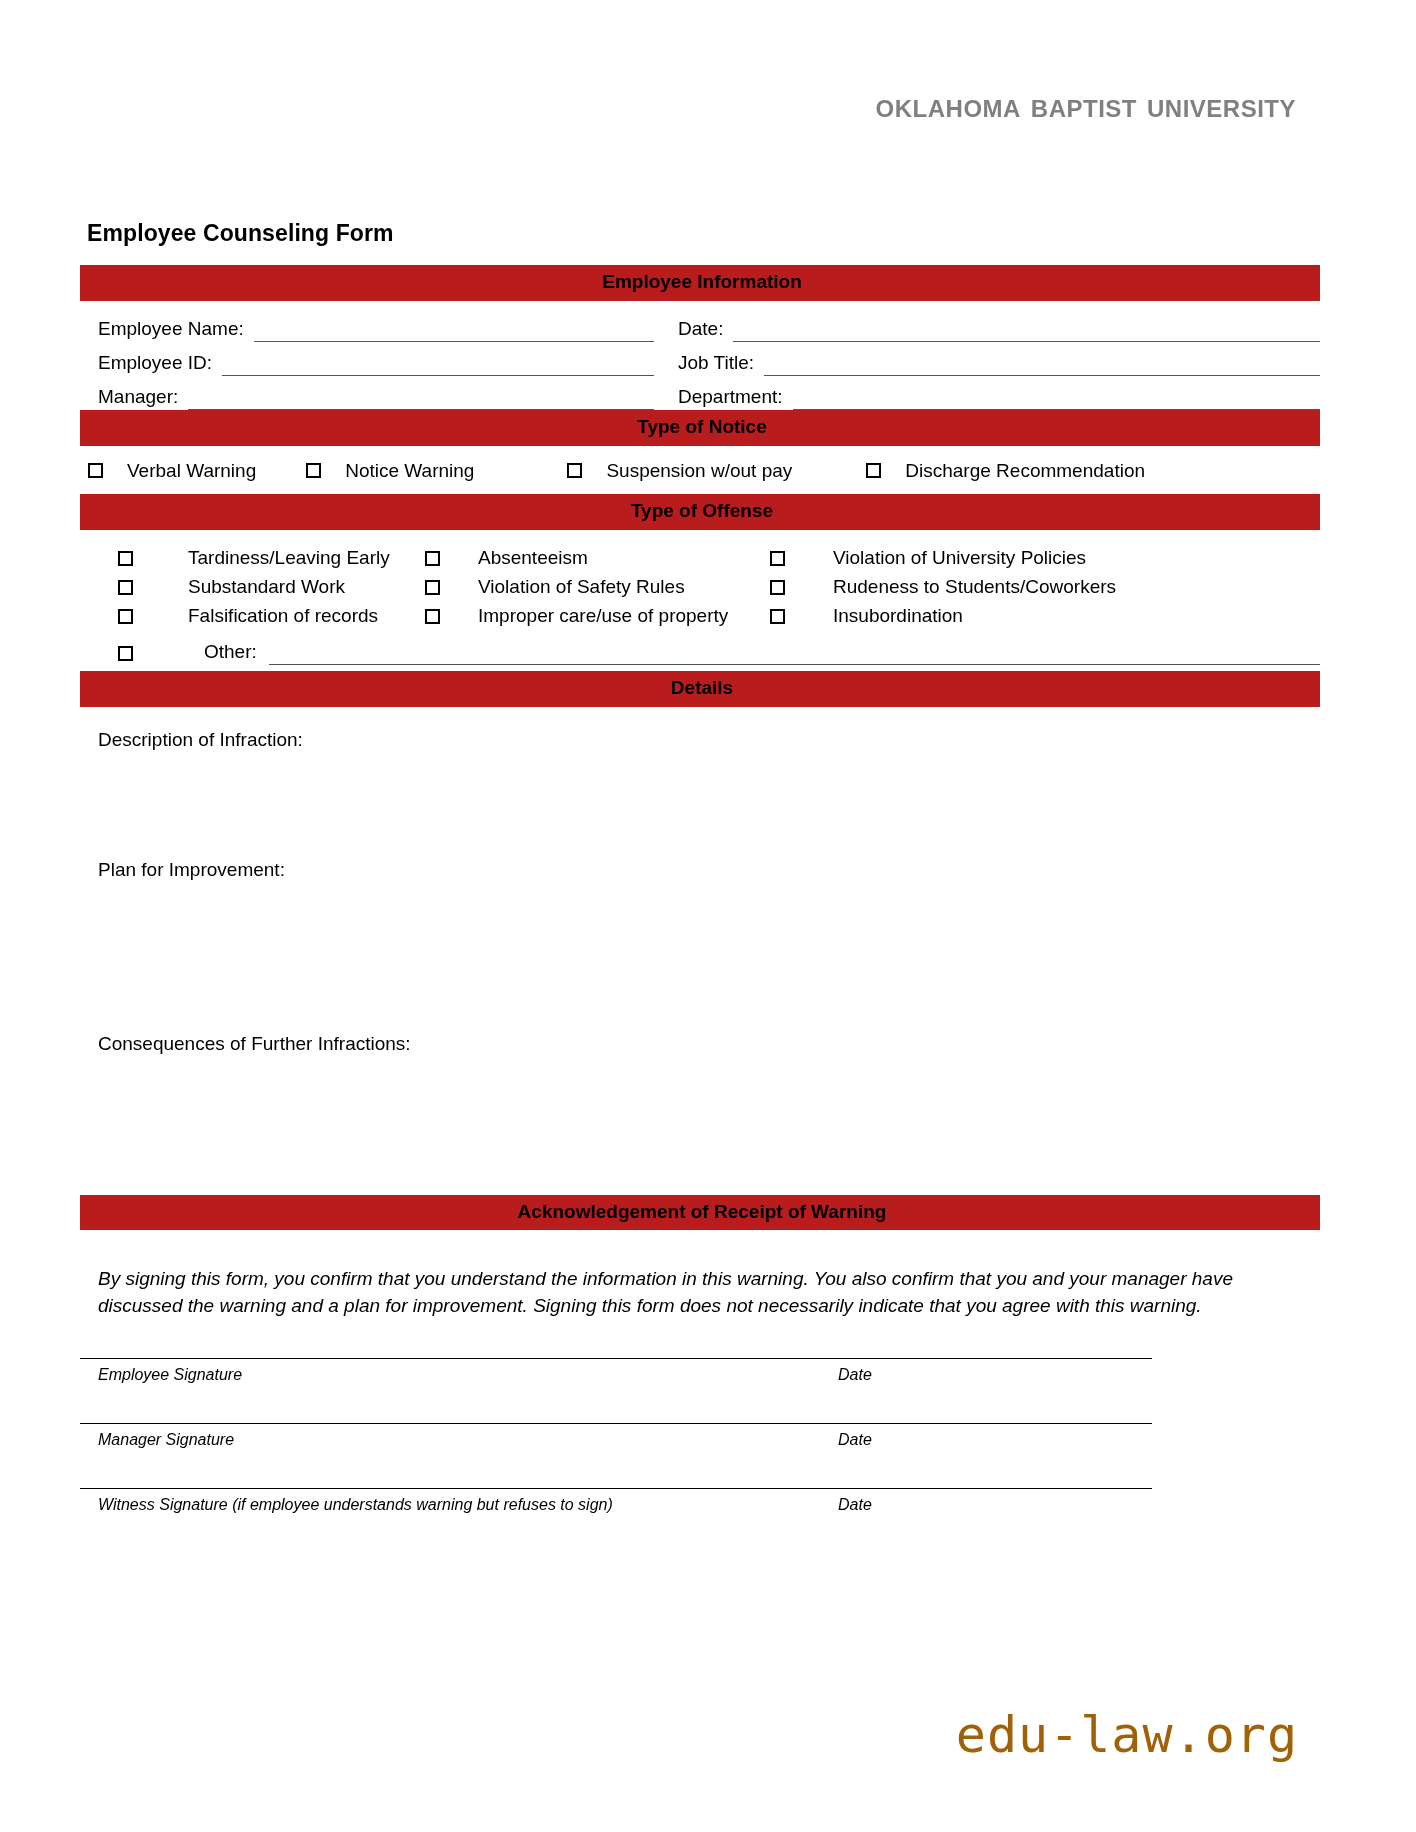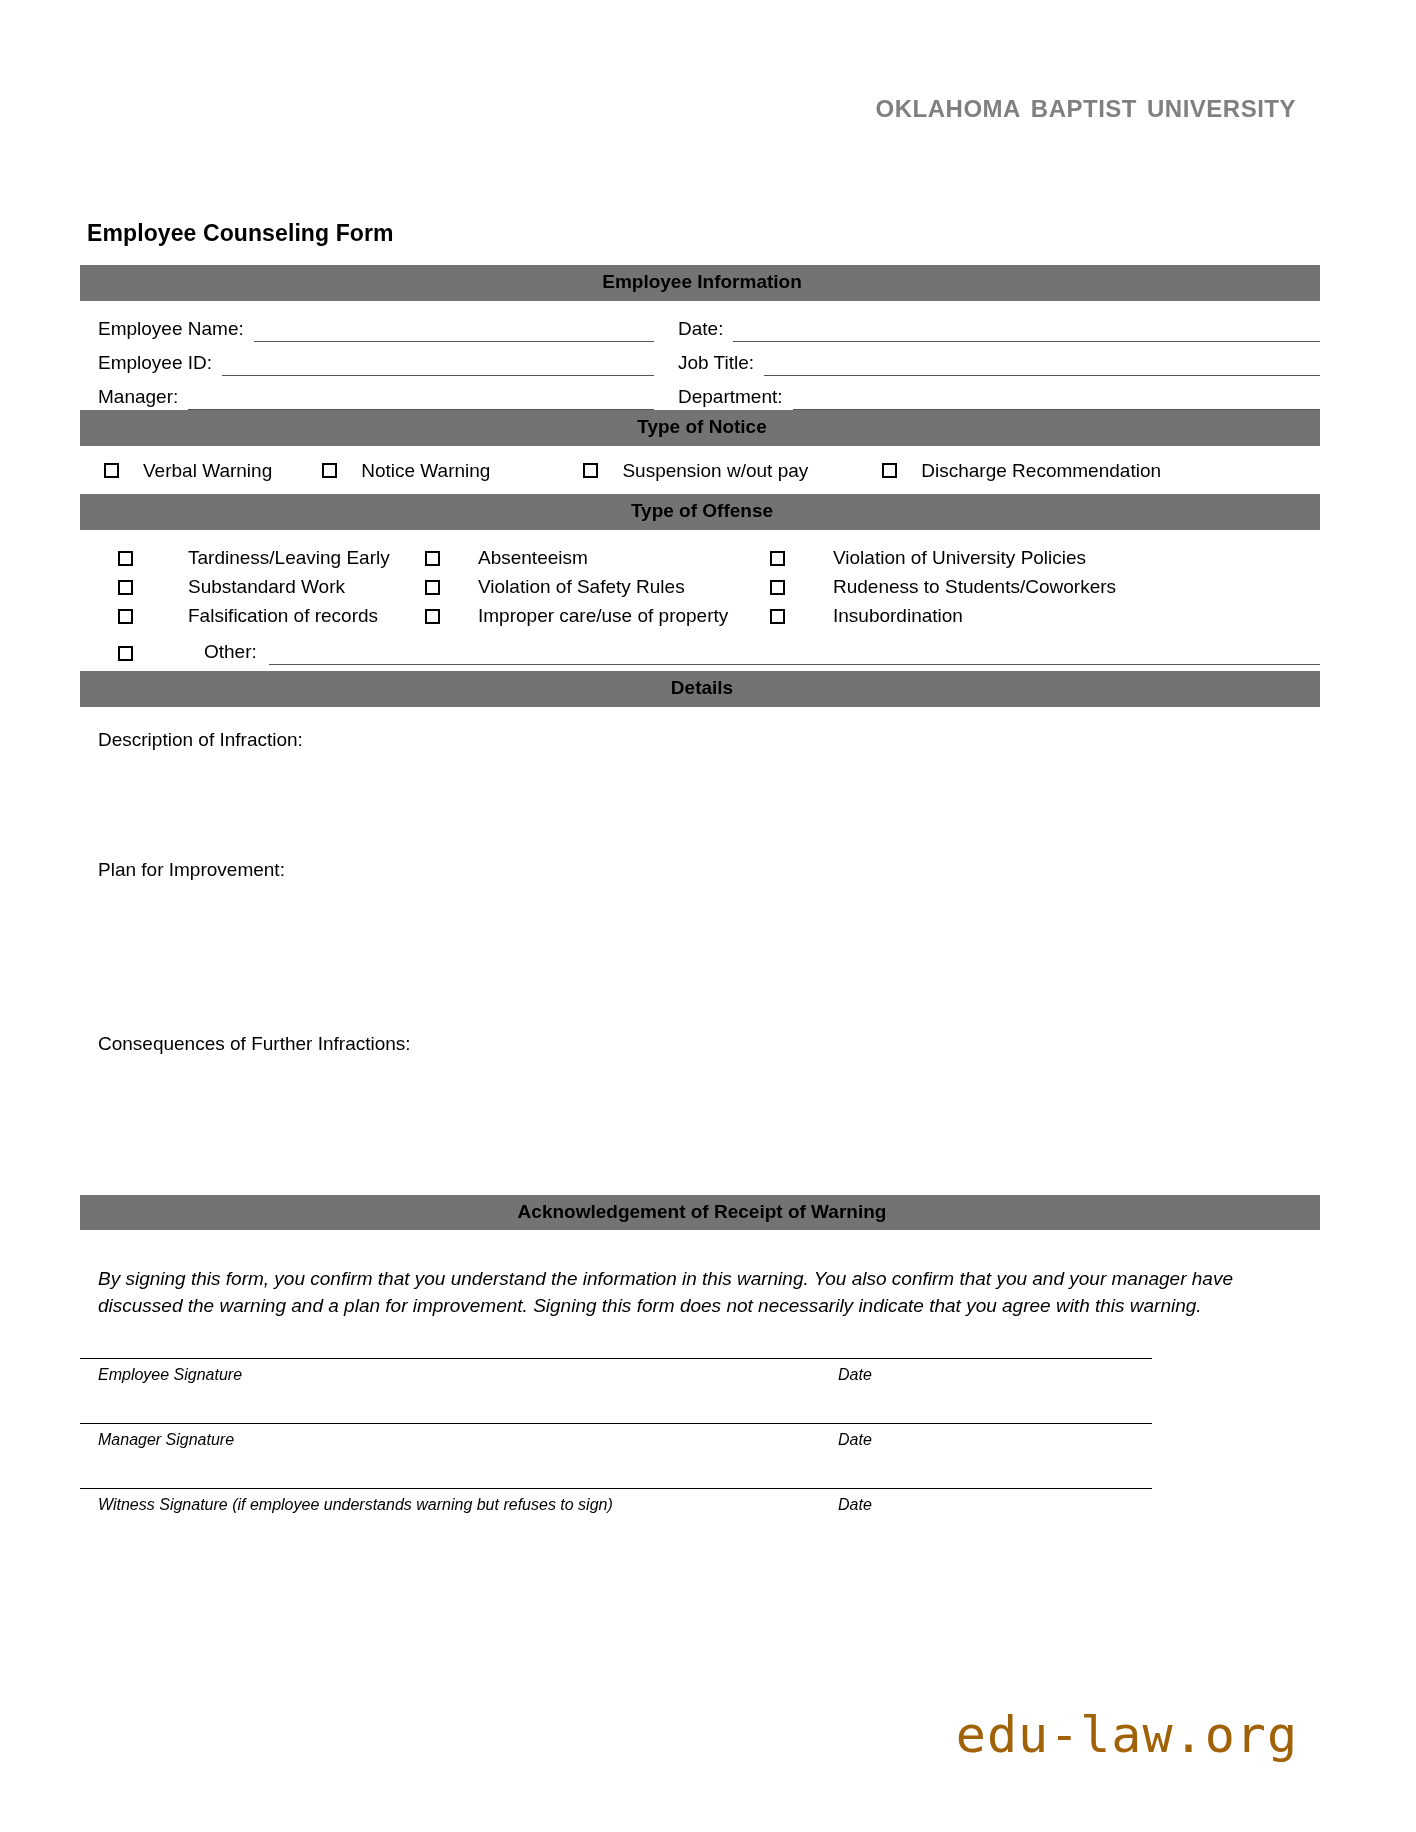--- a/index.html
+++ b/index.html
@@ -46,21 +46,21 @@
   }
 
   .form-title {
     font-size: 23px;
     font-weight: bold;
     margin: 0 0 18px 7px;
     letter-spacing: 0.1px;
   }
 
   .section-bar {
-    background: #737373;
+    background: #b91c1c;
     text-align: center;
     font-size: 19px;
     font-weight: bold;
     padding: 7px 0 8px 4px;
     line-height: 1.1;
   }
 
   
   .info-block {
     padding: 7px 0 0 0;
@@ -107,21 +107,21 @@
     align-items: center;
     padding: 14px 0 12px 0;
   }
   .notice-item {
     display: flex;
     align-items: center;
     font-size: 19px;
     white-space: nowrap;
   }
   .notice-item .cbox { margin-right: 24px; }
-  .ni-1 { margin-left: 24px; }
+  .ni-1 { margin-left: 8px; }
   .ni-2 { margin-left: 50px; }
   .ni-3 { margin-left: 52px; padding-left: 41px; }
   .ni-4 { margin-left: 74px; }
 
   
   .offense-block {
     padding: 14px 0 6px 0;
     text-align: right;
   }
   .offense-row {

